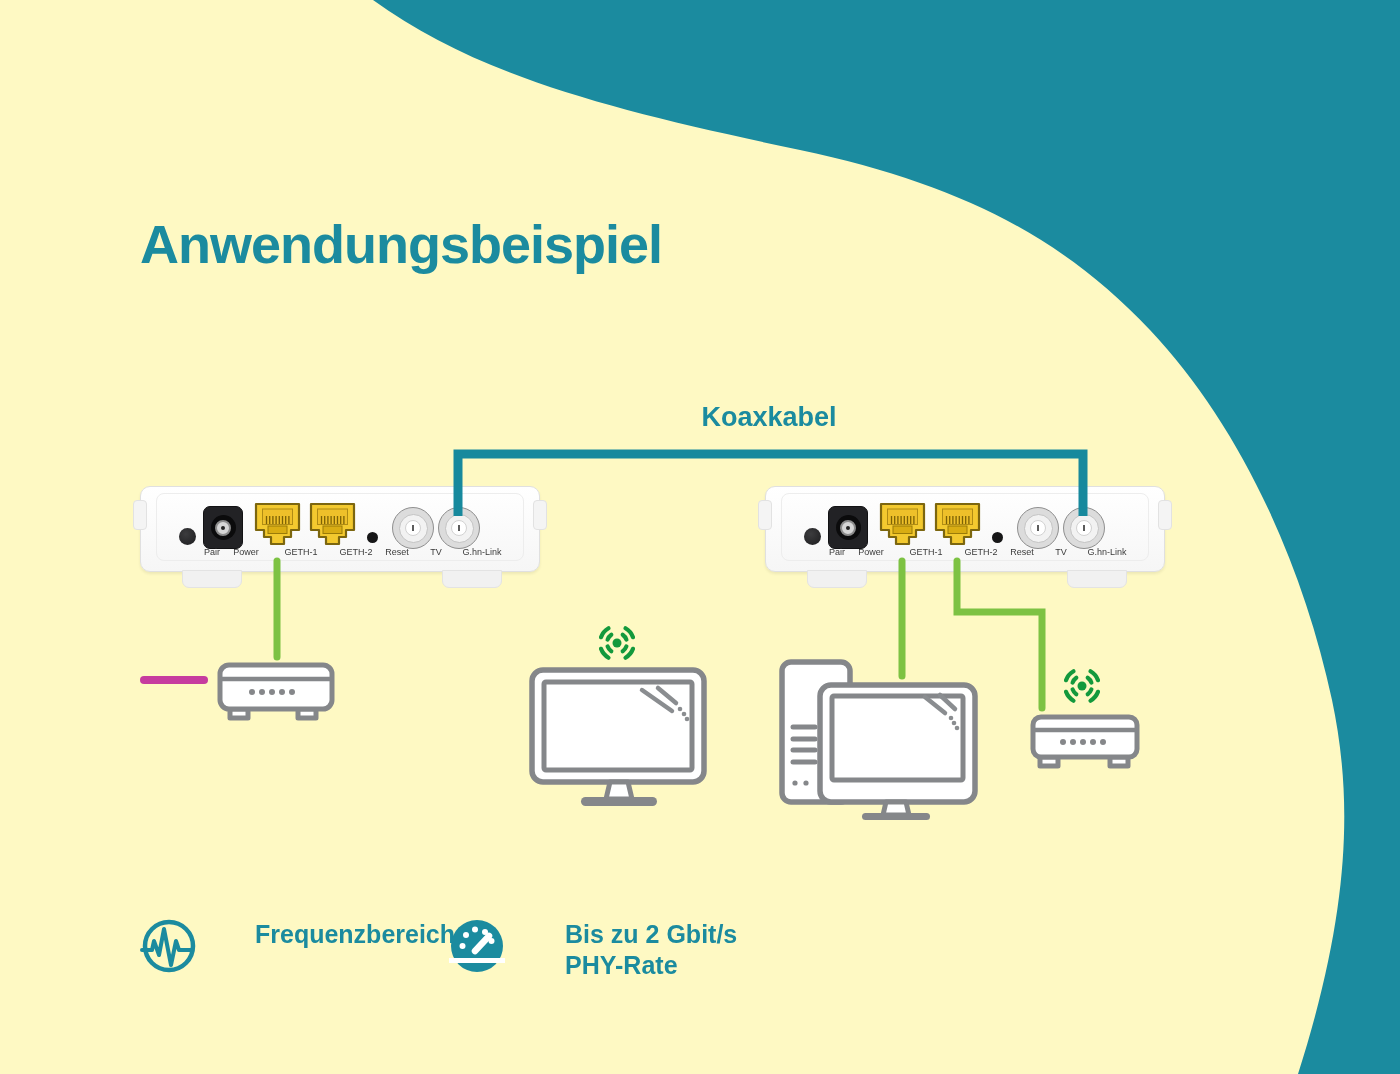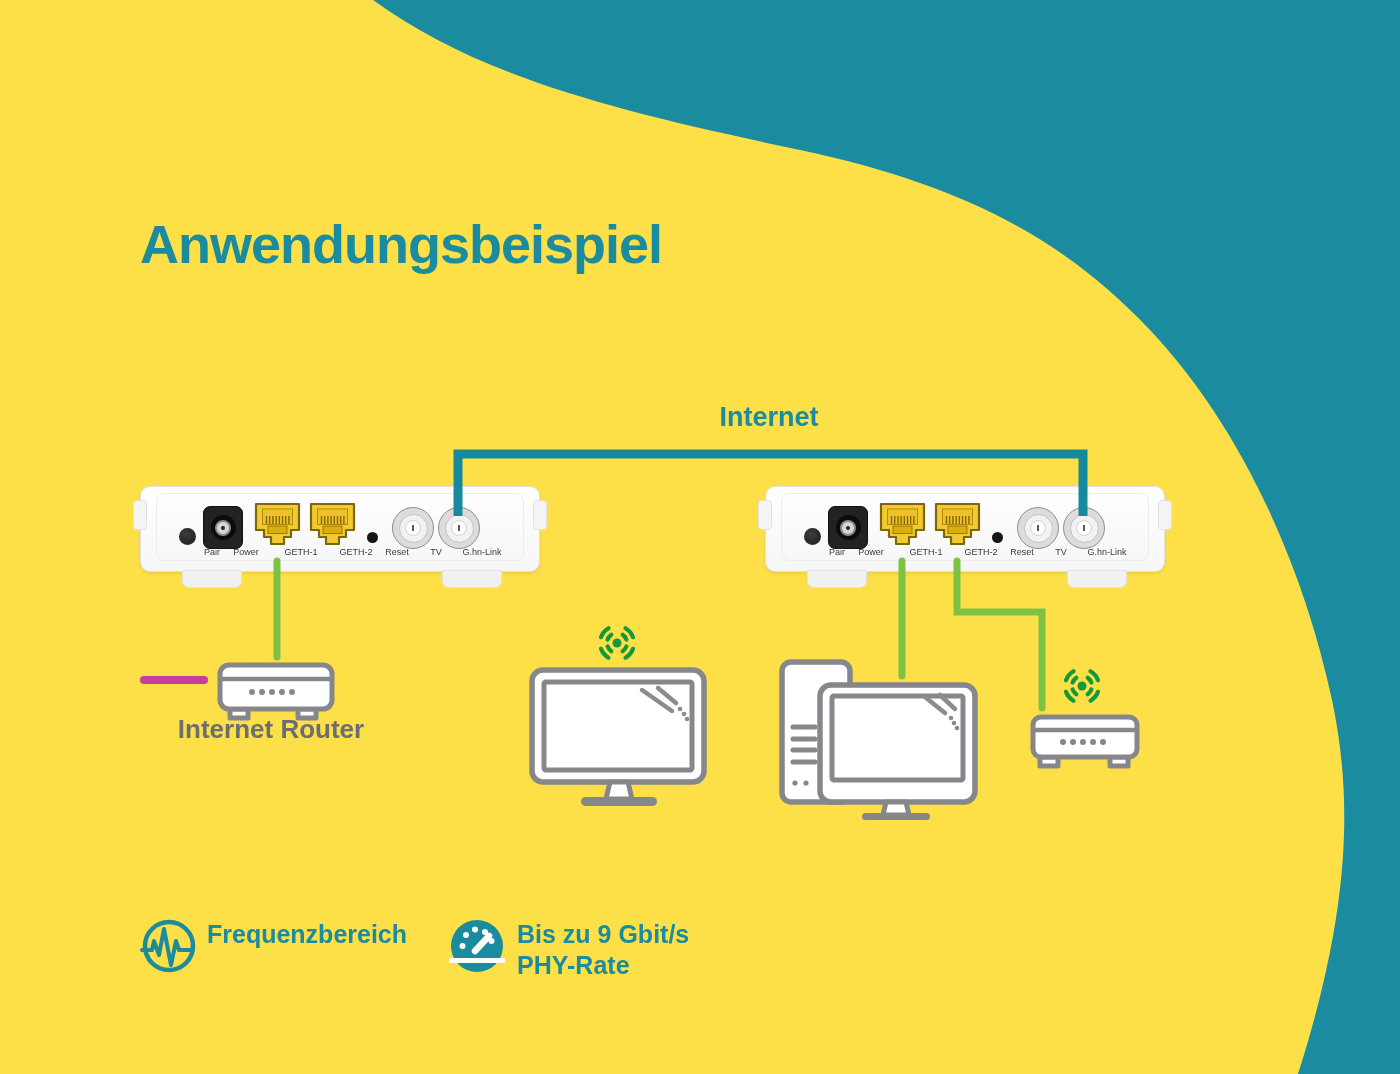--- a/index.html
+++ b/index.html
@@ -1,16 +1,16 @@
 <!DOCTYPE html>
 <html><head>
 <meta charset="utf-8">
 <style>
   html,body{margin:0;padding:0;background:#fff;}
-  .canvas{position:relative;width:1400px;height:1074px;background:#fde047;overflow:hidden;
+  .canvas{position:relative;width:1400px;height:1074px;background:#fef9c3;overflow:hidden;
           font-family:"Liberation Sans",sans-serif;}
   svg{display:block;}
   
   .bg-svg{position:absolute;left:0;top:0;z-index:0;}
   
   .title{position:absolute;left:140px;top:212px;z-index:1;font-weight:bold;letter-spacing:-1px;}
   .title .l1{font-size:54px;line-height:64px;color:#1b8b9f;}
   .title .l2{font-size:54px;line-height:64px;color:#57585a;}
   .koax-label{position:absolute;left:455px;top:402px;width:628px;text-align:center;z-index:1;
               font-size:27px;font-weight:bold;color:#1b8b9f;}
@@ -44,36 +44,36 @@
   .plabel{position:absolute;top:61px;transform:translateX(-50%);font-size:9px;color:#3a3a3a;white-space:nowrap;margin-left:24px;}
   
   .cables{position:absolute;left:0;top:0;z-index:2;pointer-events:none;}
   
   .magenta-line{position:absolute;left:140px;top:676px;width:68px;height:8px;border-radius:4px;background:#c63c9f;z-index:1;}
   
   .icon-svg{position:absolute;z-index:1;}
   .router-label{position:absolute;left:146px;top:714px;width:250px;text-align:center;z-index:1;
                 font-size:26px;font-weight:bold;color:#6d6e71;}
   
-  .feature-text{position:absolute;z-index:1;font-size:25px;font-weight:bold;color:#1b8b9f;line-height:31px;}
+  .feature-text{position:absolute;z-index:1;font-size:25px;font-weight:bold;color:#1b8b9f;line-height:31px;margin-left:48px;}
 </style>
 </head>
 <body>
 
 <div class="canvas">
 
   <svg class="bg-svg" width="1400" height="1074" viewBox="0 0 1400 1074">
     <path d="M373,0 C480,78 620,112 800,150 C960,184 1062,237 1150,330 C1238,423 1302,560 1332,700 C1352,795 1352,905 1298,1074 L1400,1074 L1400,0 Z" fill="#1b8b9f"></path>
   </svg>
 
   <div class="title">
     <div class="l1">Anwendungsbeispiel</div>
   </div>
 
-  <div class="koax-label">Internet</div>
+  <div class="koax-label">Koaxkabel</div>
 
   <div class="device" style="left:140px;">
     <div class="dev-body"></div>
     <div class="dev-tab dev-tab-l"></div>
     <div class="dev-tab dev-tab-r"></div>
     <div class="dev-foot" style="left:42px;"></div>
     <div class="dev-foot" style="left:302px;"></div>
     <div class="dev-face"></div>
     <div class="btn-pair"></div>
     <div class="power-jack">
@@ -187,21 +187,20 @@
     </g>
     <path d="M8,24 H120" stroke="#85878a" stroke-width="4.5"></path>
     <g fill="#85878a">
       <circle cx="40" cy="37" r="3"></circle>
         <circle cx="50" cy="37" r="3"></circle>
         <circle cx="60" cy="37" r="3"></circle>
         <circle cx="70" cy="37" r="3"></circle>
         <circle cx="80" cy="37" r="3"></circle>
     </g>
   </svg>
-  <div class="router-label">Internet Router</div>
 
   <svg class="icon-svg" style="left:595px;top:624px;" width="44" height="38" viewBox="0 0 44 38">
     <g stroke="#13993c" stroke-width="4.2" fill="none" stroke-linecap="round">
       <path d="M27.7,10.8 A10,10 0 0 1 31.4,15.6"></path>
         <path d="M31.4,22.4 A10,10 0 0 1 27.7,27.2"></path>
       <path d="M30.5,4.3 A17,17 0 0 1 38,13.2"></path>
         <path d="M38,24.8 A17,17 0 0 1 30.5,33.7"></path>
       <g transform="scale(-1,1) translate(-44,0)">
         <path d="M27.7,10.8 A10,10 0 0 1 31.4,15.6"></path>
           <path d="M31.4,22.4 A10,10 0 0 1 27.7,27.2"></path>
@@ -301,17 +300,17 @@
       <circle cx="13.5" cy="28" r="3"></circle>
         <circle cx="17" cy="17" r="3"></circle>
         <circle cx="26" cy="11.5" r="3"></circle>
         <circle cx="36" cy="14" r="3"></circle>
         <circle cx="42.5" cy="23" r="3"></circle>
     </g>
     <path d="M26,33 L40,18" stroke="#ffffff" stroke-width="6.5" stroke-linecap="round"></path>
     <rect x="0" y="40" width="56" height="5" fill="#ffffff"></rect>
   </svg>
   <div class="feature-text" style="left:517px;top:919px;">
-    <div>Bis zu 9 Gbit/s</div>
+    <div>Bis zu 2 Gbit/s</div>
     <div>PHY-Rate</div>
   </div>
 
 </div>
 
 </body></html>

